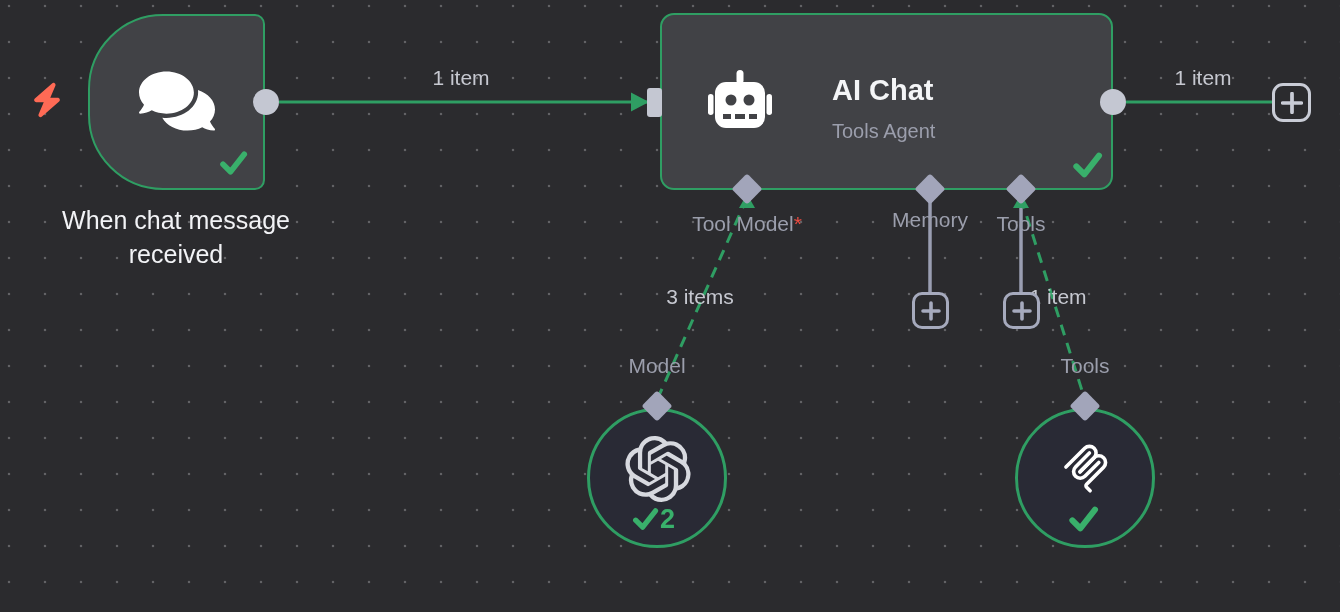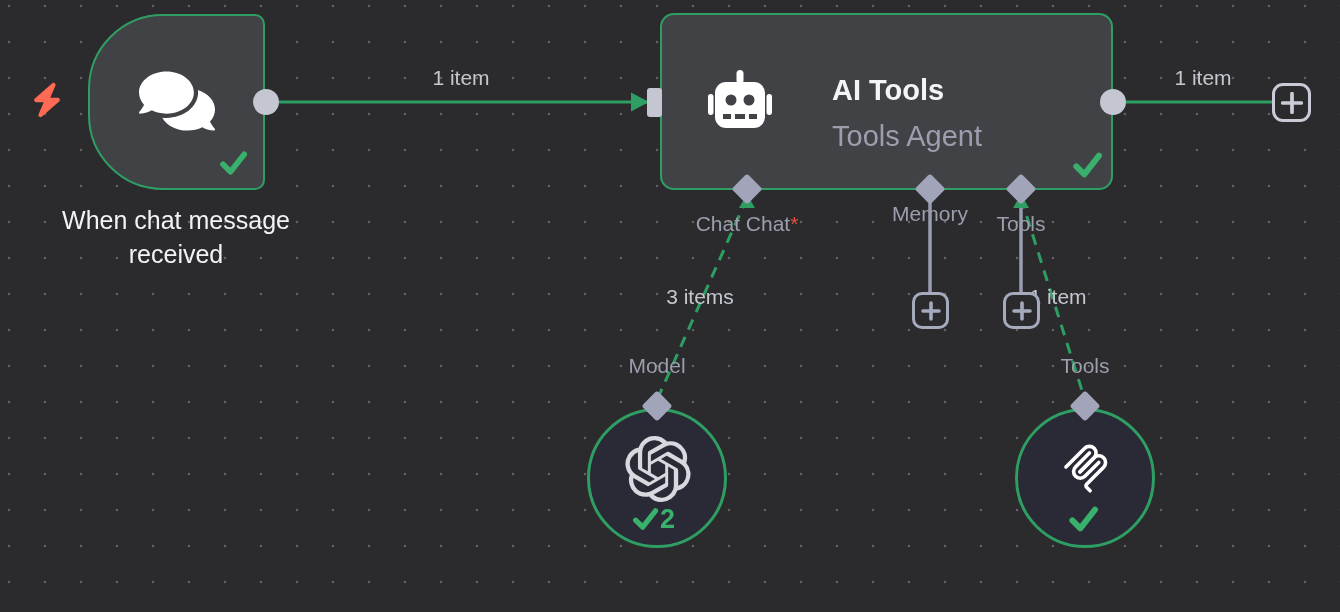--- a/index.html
+++ b/index.html
@@ -23,21 +23,21 @@
   .diamond{position:absolute;width:22px;height:22px;background:#a2a5ba;transform:rotate(45deg);border-radius:3px;z-index:4;}
   .plus-btn{position:absolute;box-sizing:border-box;background:#2b2b2e;border:3px solid #a6aabd;border-radius:10px;
     display:flex;align-items:center;justify-content:center;z-index:3;cursor:pointer;}
   .plus-small{width:37px;height:37px;}
   .plus-big{width:39px;height:39px;border-color:#c9ccd6;border-width:3.5px;border-radius:11px;}
   .lbl{position:absolute;color:#9b9eac;font-size:21px;white-space:nowrap;transform:translateX(-50%);z-index:2;}
   .item-lbl{position:absolute;color:#c6c8d0;font-size:21px;white-space:nowrap;transform:translateX(-50%);z-index:2;}
   .node-lbl{position:absolute;color:#f2f3f6;font-size:25px;font-weight:500;text-align:center;transform:translateX(-50%);z-index:2;}
   .trigger-lbl{left:176px;top:204px;width:320px;line-height:1.35;}
   .agent-title{position:absolute;left:170px;top:59px;color:#f4f5f7;font-size:29px;font-weight:600;white-space:nowrap;}
-  .agent-subtitle{position:absolute;left:170px;top:105px;color:#9b9eac;font-size:29px;white-space:nowrap;}
+  .agent-subtitle{position:absolute;left:170px;top:105px;color:#9b9eac;font-size:20px;white-space:nowrap;}
   .required{color:#ea4b41;}
   .check{position:absolute;z-index:3;}
   .runcount{color:#39b06b;font-size:27px;font-weight:700;line-height:1;}
   .check-group{position:absolute;display:flex;align-items:center;gap:1px;z-index:3;}
 </style>
 </head>
 <body>
 
 <div class="canvas">
 
@@ -73,35 +73,35 @@
       <rect x="28.5" y="0" width="7" height="14" rx="3.5" fill="#ffffff"></rect>
       <rect x="7" y="12" width="50" height="46" rx="11" fill="#ffffff"></rect>
       <rect x="0" y="24" width="5.5" height="21" rx="2.75" fill="#ffffff"></rect>
       <rect x="58.5" y="24" width="5.5" height="21" rx="2.75" fill="#ffffff"></rect>
       <circle cx="23" cy="30" r="5.5" fill="#414246"></circle>
       <circle cx="41" cy="30" r="5.5" fill="#414246"></circle>
       <rect x="15" y="44" width="8" height="5" fill="#414246"></rect>
       <rect x="27" y="44" width="10" height="5" fill="#414246"></rect>
       <rect x="41" y="44" width="8" height="5" fill="#414246"></rect>
     </svg>
-    <div class="agent-title">AI Tools</div>
+    <div class="agent-title">AI Chat</div>
     <div class="agent-subtitle">Tools Agent</div>
     <svg class="check" style="left:408px;top:134px;" width="34" height="32" viewBox="0 0 24 24">
       <path d="M4 13l6 6L21 5" fill="none" stroke="#39b06b" stroke-width="4.5" stroke-linecap="round" stroke-linejoin="round"></path>
     </svg>
   </div>
   <div class="port-square"></div>
   <div class="port-circle" style="left:1100px;top:89px;"></div>
 
   <div class="diamond" style="left:736px;top:178px;"></div>
   <div class="diamond" style="left:919px;top:178px;"></div>
   <div class="diamond" style="left:1010px;top:178px;"></div>
 
-  <div class="lbl" style="left:747px;top:212px;"><span>Chat Chat</span><span class="required">*</span></div>
-  <div class="lbl" style="left:930px;top:202px;">Memory</div>
+  <div class="lbl" style="left:747px;top:212px;"><span>Tool Model</span><span class="required">*</span></div>
+  <div class="lbl" style="left:930px;top:208px;">Memory</div>
   <div class="lbl" style="left:1021px;top:212px;">Tools</div>
 
   <div class="item-lbl" style="left:461px;top:66px;">1 item</div>
   <div class="item-lbl" style="left:1203px;top:66px;">1 item</div>
   <div class="item-lbl" style="left:700px;top:285px;">3 items</div>
   <div class="item-lbl" style="left:1058px;top:285px;">1 item</div>
 
   <div class="plus-btn plus-small" style="left:912px;top:292px;">
     <svg width="20" height="20" viewBox="0 0 20 20">
       <path d="M10 2v16M2 10h16" stroke="#a6aabd" stroke-width="3.6" stroke-linecap="round"></path>

